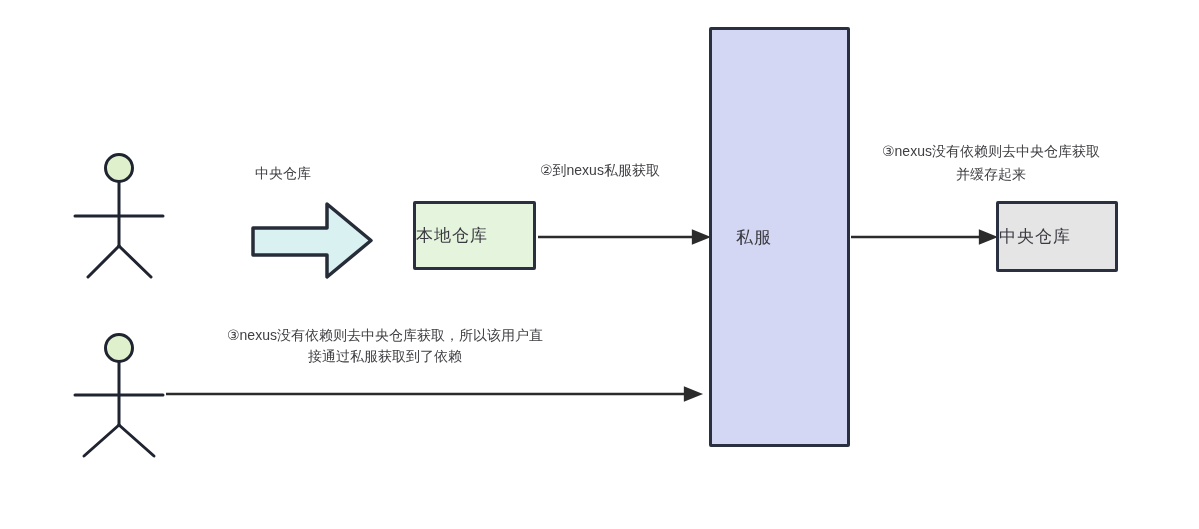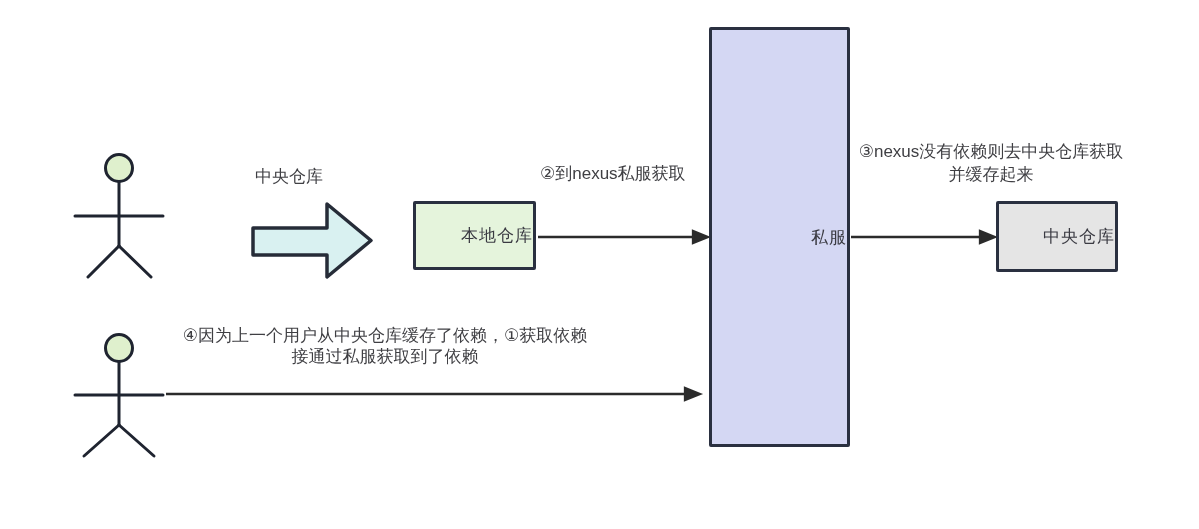--- a/index.html
+++ b/index.html
@@ -9,34 +9,34 @@
     height: 529px;
     background: #ffffff;
     font-family: "Liberation Sans", "DejaVu Sans", sans-serif;
     overflow: hidden;
   }
   svg.layer { position: absolute; left: 0; top: 0; }
   .node {
     position: absolute;
     display: flex;
     align-items: center;
-    justify-content: flex-end;
+    justify-content: flex-start;
     border: 3px solid #2a3040;
     border-radius: 2px;
     font-size: 17px;
     letter-spacing: 1px;
     color: #3a3a42;
     box-sizing: border-box;
   }
   #local-repo     { left: 413px; top: 201px; width: 123px; height: 69px;  background: #e5f4dc; }
   #private-server { left: 709px; top: 27px;  width: 141px; height: 420px; background: #d4d7f3; padding-left: 24px; }
   #central-repo   { left: 996px; top: 201px; width: 122px; height: 71px;  background: #e5e5e5; }
   .ann {
     position: absolute;
-    font-size: 17px;
+    font-size: 14px;
     color: #3f3f43;
     white-space: pre-line;
   }
   #step1 { left: 255px; top: 165px; }
   #step2 { left: 540px; top: 162px; }
   #step3 { left: 851px; top: 140px; width: 280px; text-align: center; line-height: 23px; }
   #step4 { left: 165px; top: 325px; width: 440px; text-align: center; line-height: 21px; }
 </style>
 </head>
 <body>
@@ -88,16 +88,16 @@
   </div>
 
   <div class="node" id="central-repo">
     <span>中央仓库</span>
   </div>
 
   <div class="ann" id="step1">中央仓库</div>
   <div class="ann" id="step2">②到nexus私服获取</div>
   <div class="ann" id="step3">③nexus没有依赖则去中央仓库获取
 并缓存起来</div>
-  <div class="ann" id="step4">④因为上一个用户从中央仓库缓存了依赖，①获取依赖
+  <div class="ann" id="step4">③nexus没有依赖则去中央仓库获取，所以该用户直
 接通过私服获取到了依赖</div>
 
 </div>
 
 </body></html>

